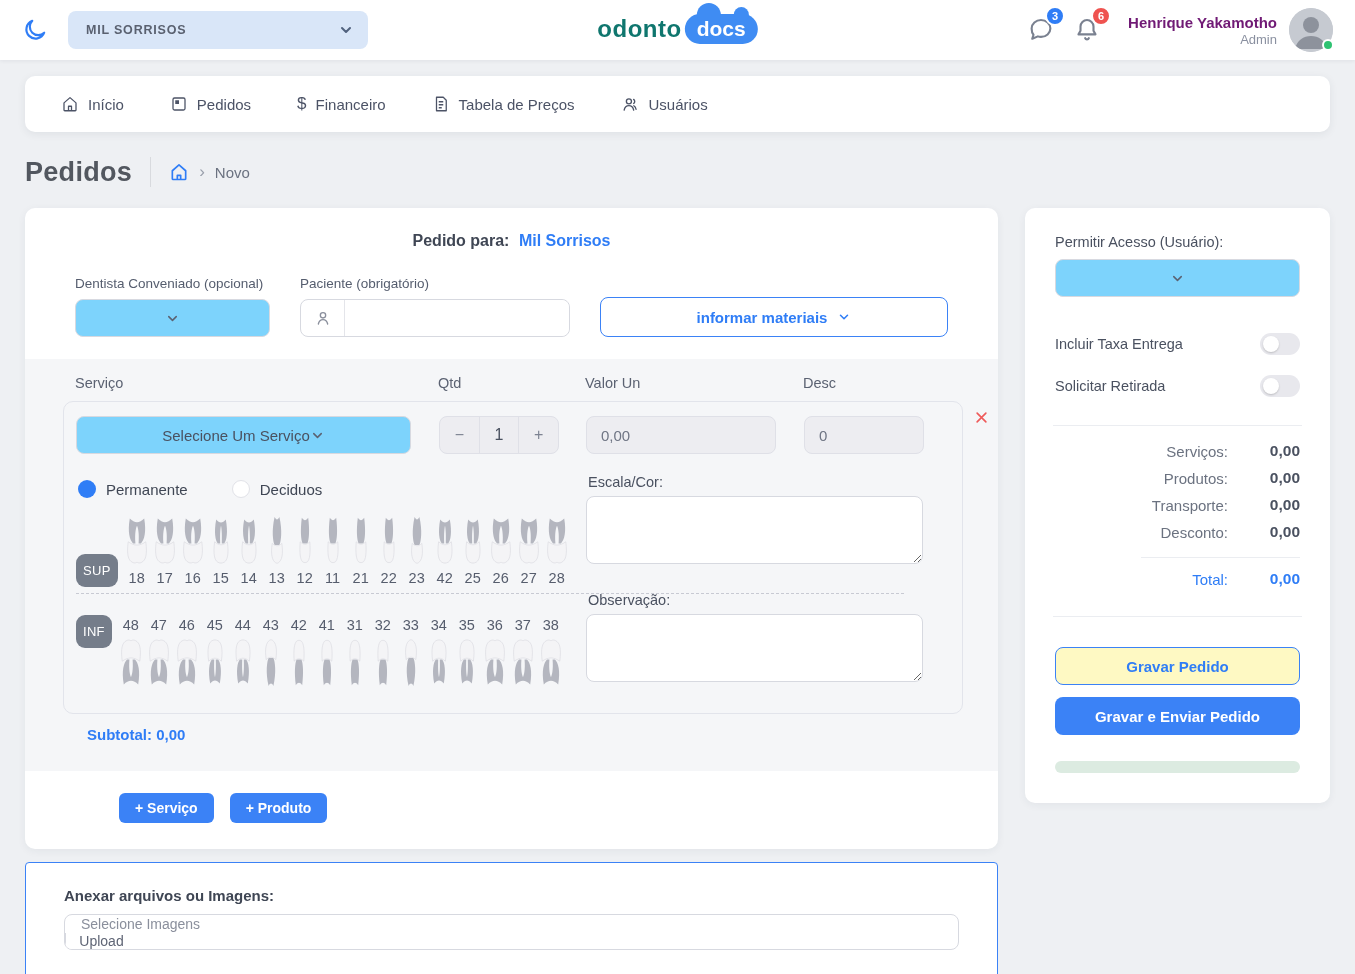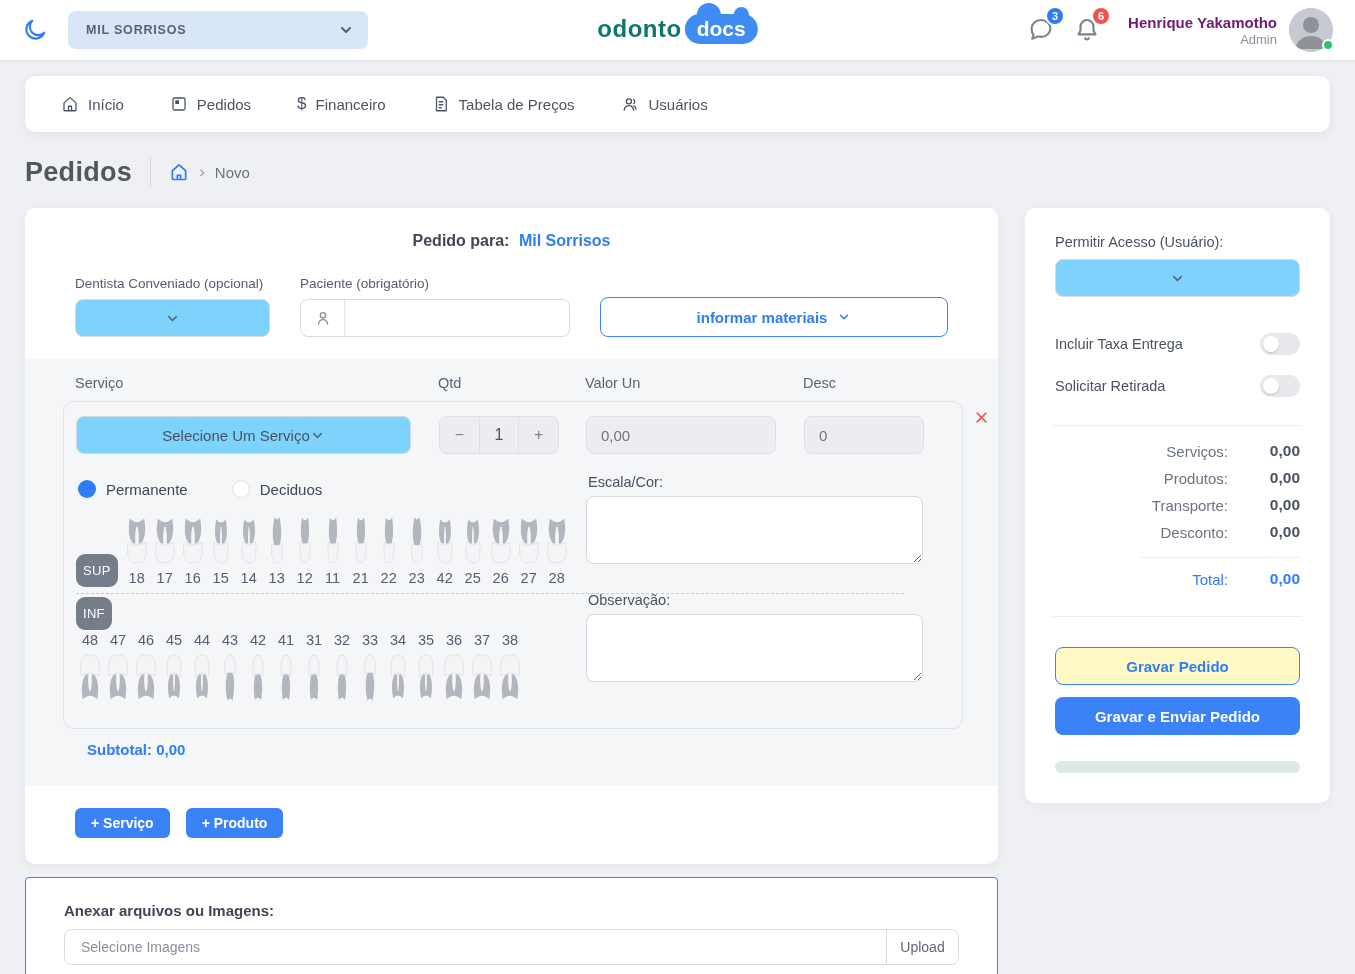--- a/index.html
+++ b/index.html
@@ -102,50 +102,50 @@
   .obs-group { margin-top:24px; }
 
   .radio-row { display:flex; align-items:center; gap:44px; margin:6px 0 16px 2px; }
   .radio-opt { display:flex; align-items:center; gap:10px; cursor:pointer; font-size:15px; color:#3f4654; }
   .radio { width:18px; height:18px; border-radius:50%; }
   .radio.on  { background:#2f7df6; }
   .radio.off { background:#fff; border:1px solid #e1e2e8; }
 
   .teeth-row { display:flex; }
   .teeth-row.sup { align-items:flex-end; }
-  .teeth-row.inf { align-items:flex-start; margin-top:3px;flex-direction:column; }
+  .teeth-row.inf { align-items:flex-start; margin-top:21px; }
   .jaw-badge { background:#757d8a; color:#fff; font-size:13px; font-weight:400; border-radius:9px;
     padding:9px 7px; margin-right:5px; letter-spacing:.3px; }
   .teeth-row.sup .jaw-badge { margin-bottom:1px; }
   .teeth-row.inf .jaw-badge { margin-top:0; }
   .teeth-list { display:flex; }
   .tooth-cell { width:28px; display:flex; flex-direction:column; align-items:center; cursor:pointer; }
   .tnum { font-size:14.5px; color:#565d6d; line-height:20px; }
   .tooth { width:24px; height:54px; display:block; }
   .tooth use { display:none; }
   .tooth[data-t="molar"]    .u-molar    { display:inline; }
   .tooth[data-t="premolar"] .u-premolar { display:inline; }
   .tooth[data-t="canine"]   .u-canine   { display:inline; }
   .tooth[data-t="incisor"]  .u-incisor  { display:inline; }
   .teeth-row.inf .tooth { transform:scaleY(-1); }
   .dash-div { border-top:1px dashed #c8cad3; width:828px; margin:5px 0 3px; position:relative; z-index:0; }
 
   .subtotal { margin:12px 0 0 24px; color:#2f7df6; font-weight:700; font-size:15px; }
 
-  .card-footer { padding:22px 50px 26px; display:flex; gap:16px; }
+  .card-footer { padding:22px 50px 26px; display:flex; gap:16px;margin-left:44px; }
   .btn-add { background:#3b82f6; color:#fff; border:none; border-radius:6px; height:30px; padding:0 16px;
     font-size:14px; font-weight:700; cursor:pointer; display:flex; align-items:center;
     font-family:"Liberation Sans", sans-serif; }
 
   
   .attach-card { margin-top:13px; background:#fff; border:1px solid #3b82f6; border-radius:4px;
     padding:24px 38px 28px; }
   .attach-label { font-size:15px; font-weight:700; color:#3f4654; margin-bottom:10px; }
   .file-row { display:flex; height:36px; border:1px solid #d7d9e0; border-radius:8px; overflow:hidden;
-    background:#fff; cursor:pointer; }
+    background:#fff; cursor:pointer;flex-direction:column; }
   .file-placeholder { flex:1; display:flex; align-items:center; padding:0 16px; color:#8a8f9c; font-size:14px; }
   .upload-btn { width:72px; border-left:1px solid #d7d9e0; display:flex; align-items:center;
     justify-content:center; color:#5f6575; font-size:14px; background:#fff; }
 
   
   .side-card { width:305px; background:#fff; border-radius:10px; box-shadow:0 2px 8px rgba(40,45,70,.06);
     padding:26px 30px 30px; }
   .side-label { font-size:14.5px; color:#4a5160; margin-bottom:9px; }
   .side-select { height:38px; }
   .toggle-row { display:flex; justify-content:space-between; align-items:center; margin-top:20px; }

